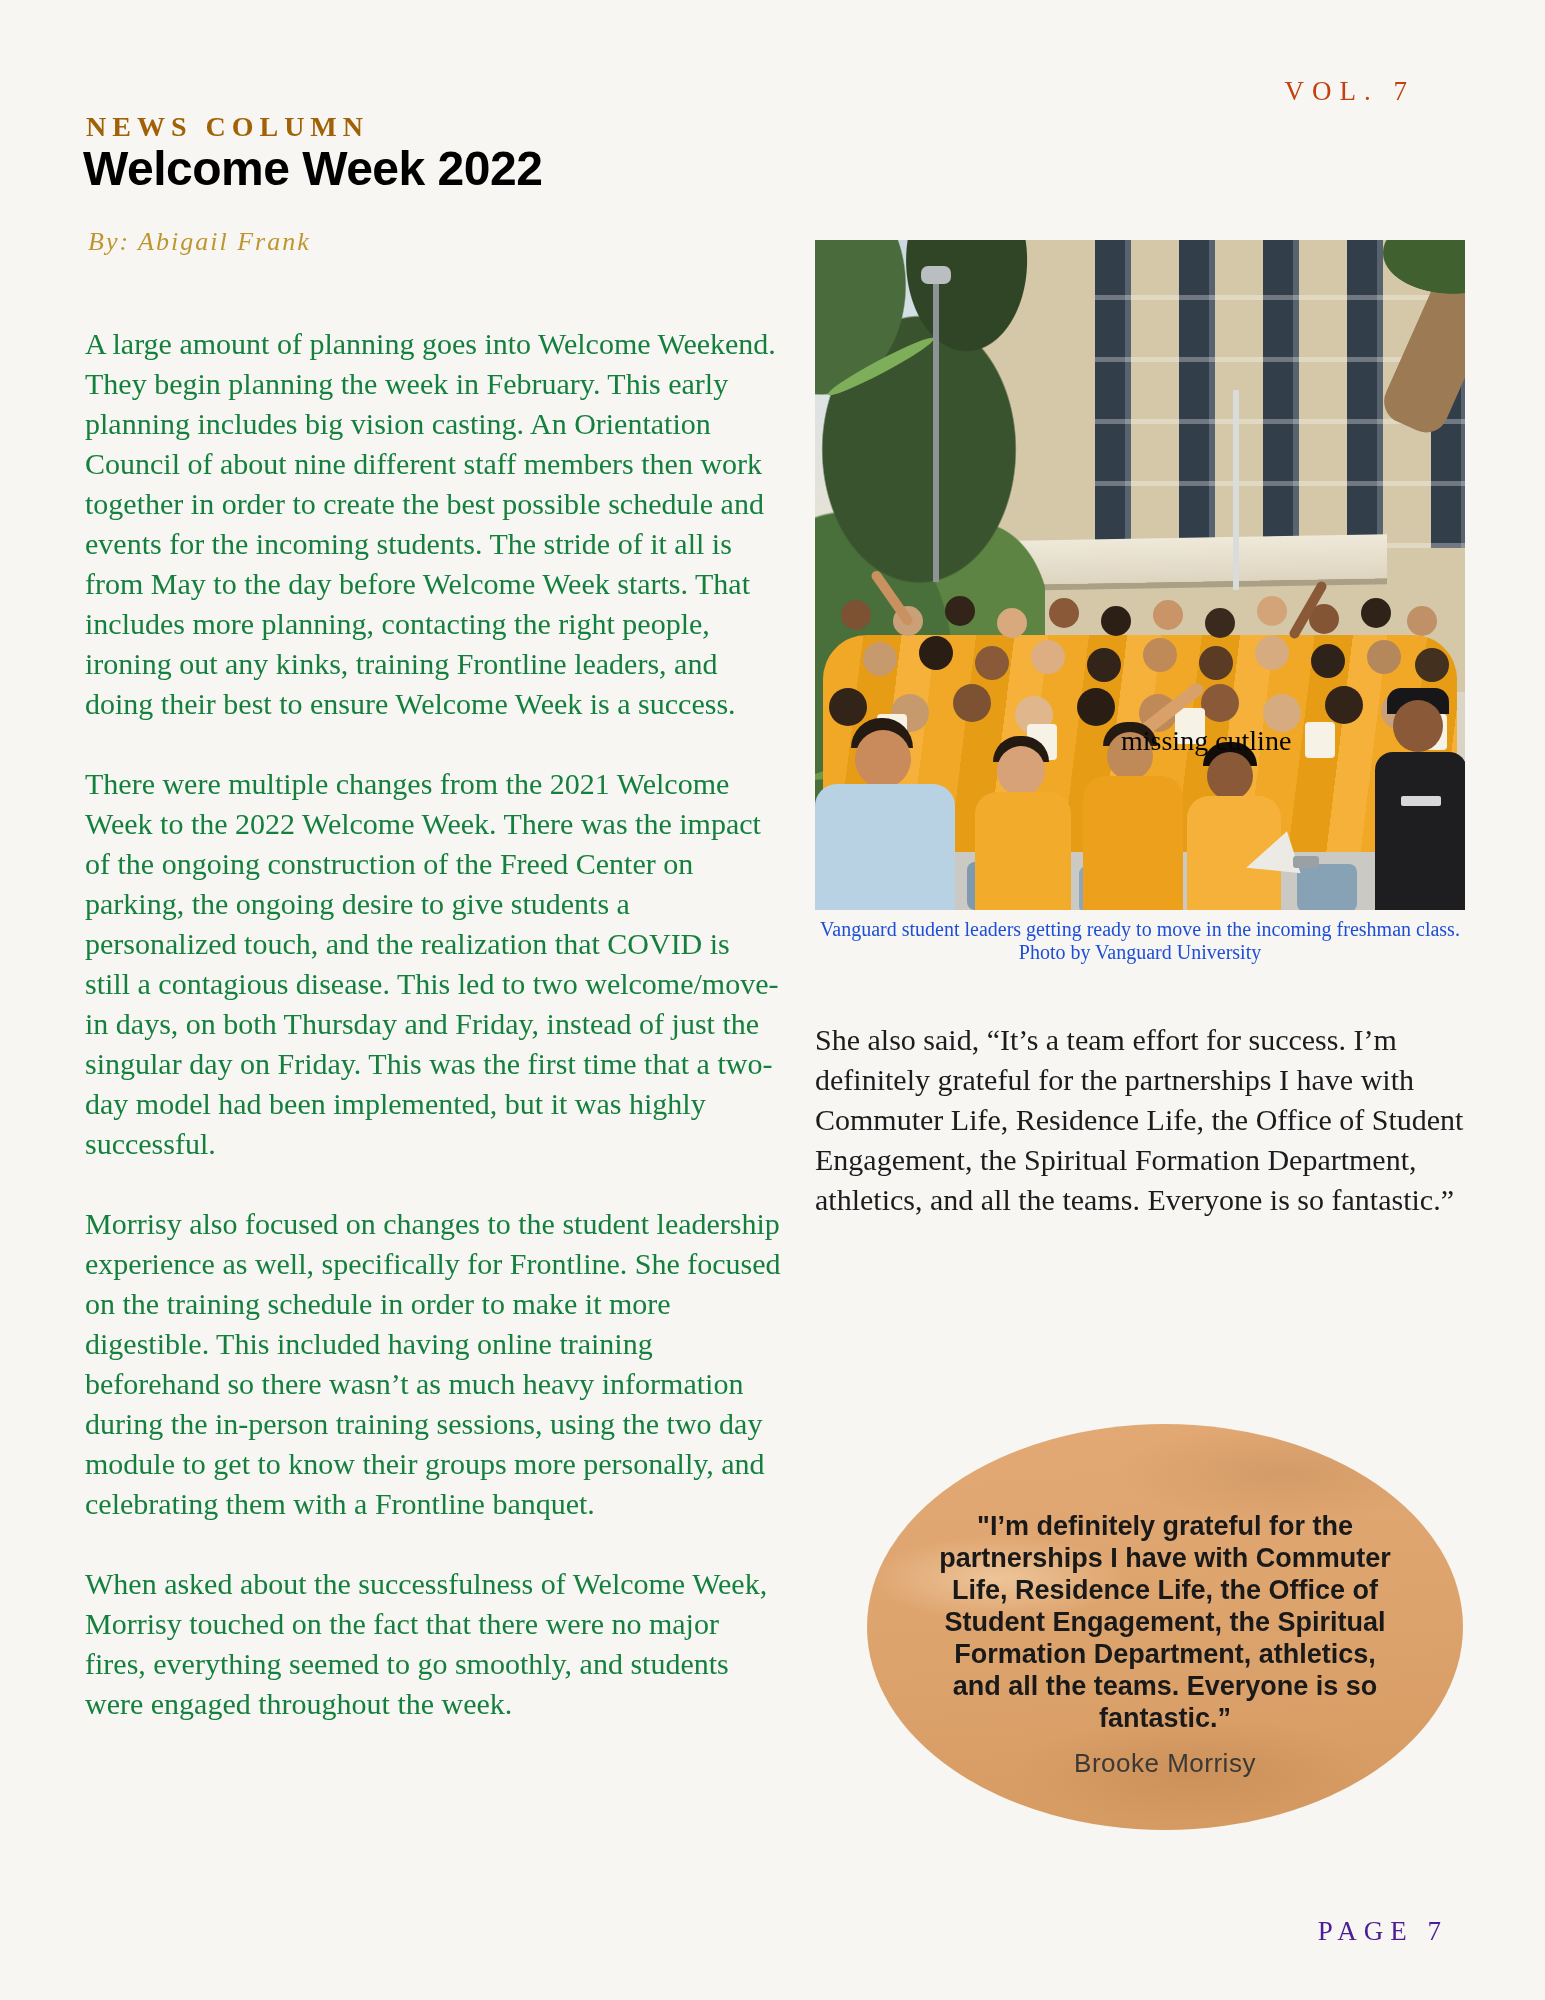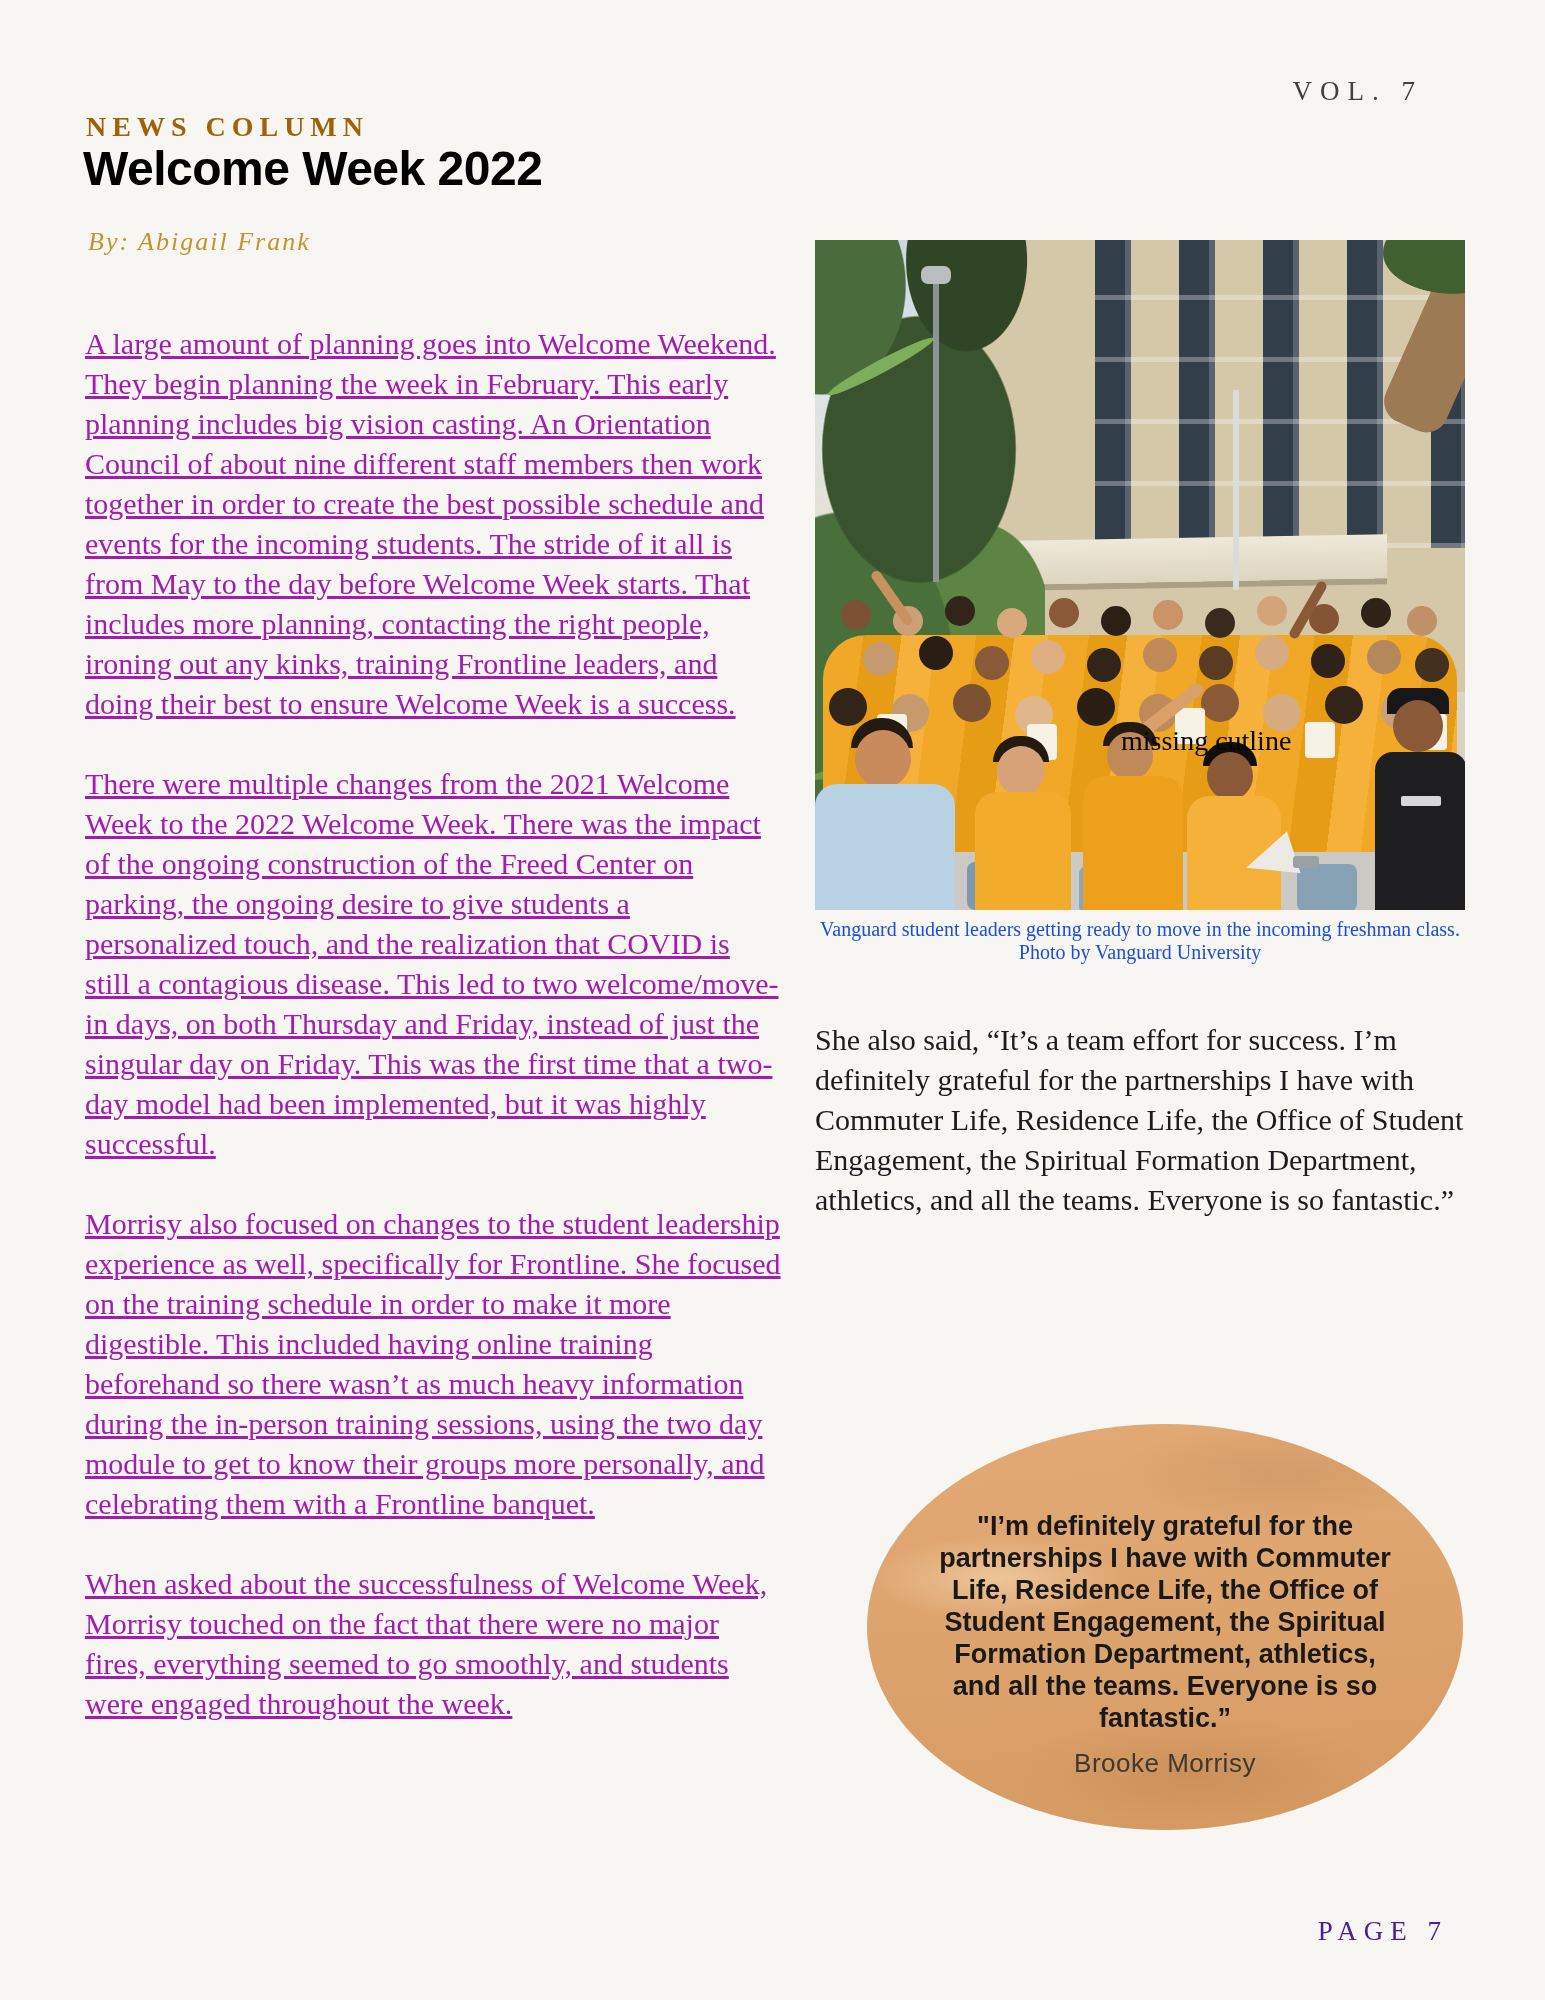--- a/index.html
+++ b/index.html
@@ -5,22 +5,22 @@
   * { margin:0; padding:0; box-sizing:border-box; }
   html,body { background:#e8e7e5; }
   .page {
     position:relative; width:1545px; height:2000px; margin:0 auto;
     background:#f7f6f3; overflow:hidden;
     font-family:"Liberation Serif", serif; color:#1d1d1f;
   }
 
   
   .vol {
-    position:absolute; top:78px; right:122px;
-    font:400 27px/1 "Liberation Serif", serif; letter-spacing:8px; color:#404040;
+    position:absolute; top:78px; right:130px;
+    font:400 27px/1 "Liberation Serif", serif; letter-spacing:8px; color:#c2410c;
   }
   .kicker {
     position:absolute; left:86px; top:110px;
     font:700 28px/1.2 "Liberation Serif", serif; letter-spacing:6px; color:#a16207;
   }
   .title {
     position:absolute; left:83px; top:140px;
     font:700 48px/1.2 "Liberation Sans", sans-serif; letter-spacing:-0.5px; color:#000000;
   }
   .byline {
@@ -28,21 +28,21 @@
     font:italic 400 26px/1.2 "Liberation Serif", serif; letter-spacing:2px; color:#bd962f;
   }
   .page-num {
     position:absolute; top:1918px; right:97px;
     font:400 27px/1 "Liberation Serif", serif; letter-spacing:7px; color:#4c1d95;
   }
 
   
   .col-left {
     position:absolute; left:85px; top:324px; width:697px;
-    font:400 30px/40px "Liberation Serif", serif; color:#a21caf;text-decoration:underline;
+    font:400 30px/40px "Liberation Serif", serif; color:#15803d;
   }
   .col-left p { margin-bottom:40px; }
   .col-right {
     position:absolute; left:815px; top:1020px; width:655px;
     font:400 30px/40px "Liberation Serif", serif; color:#1c1c1e;
   }
   .col-right p { margin-bottom:40px; }
 
   
   .photo {

